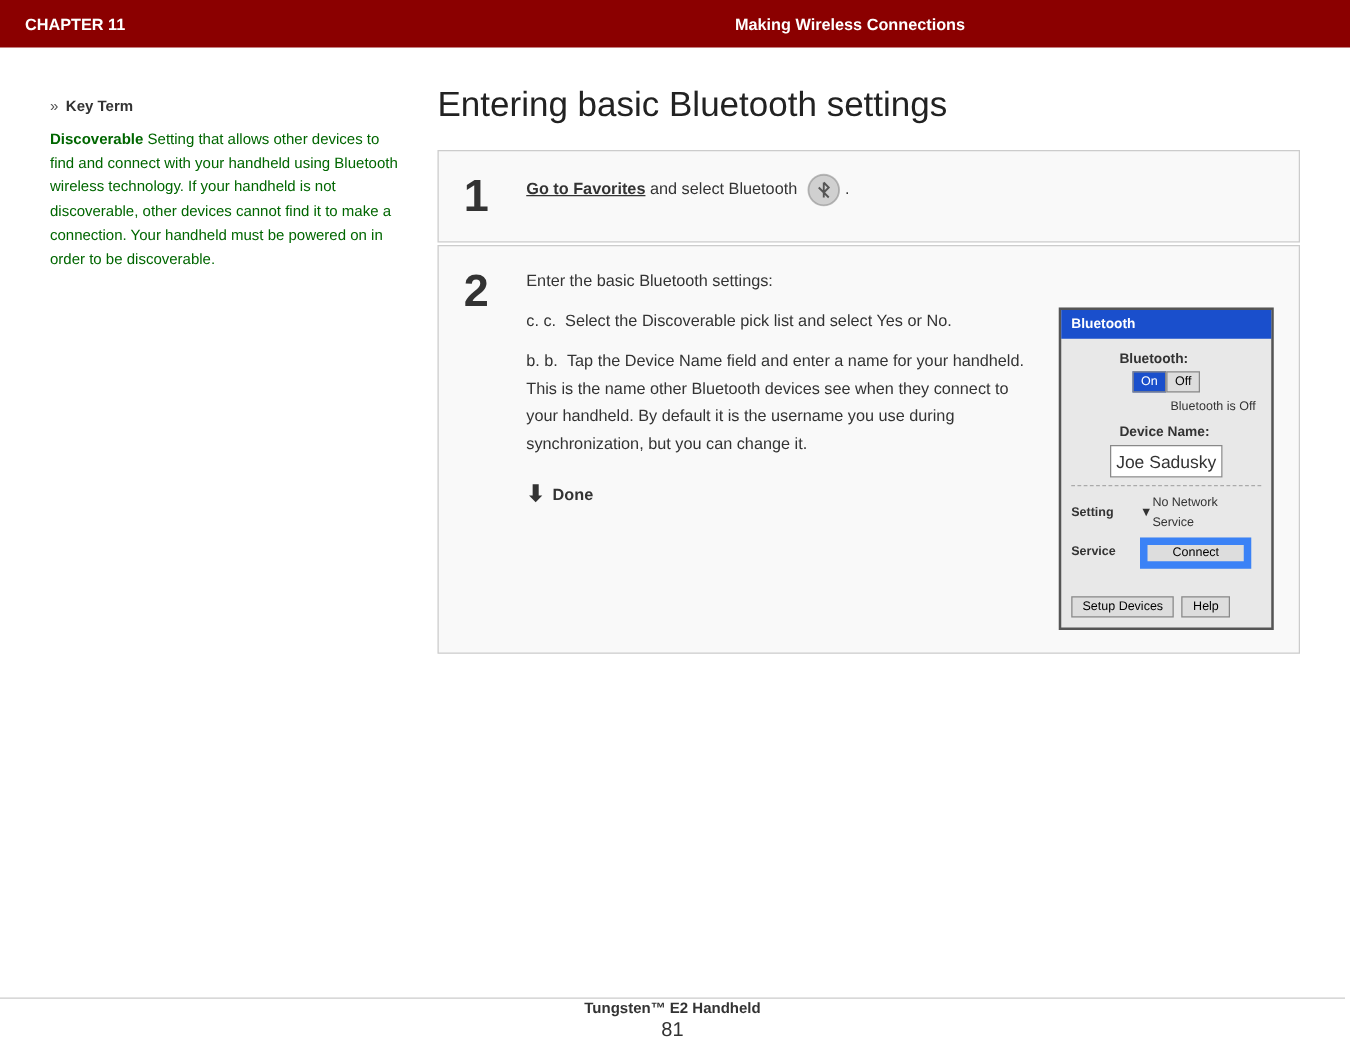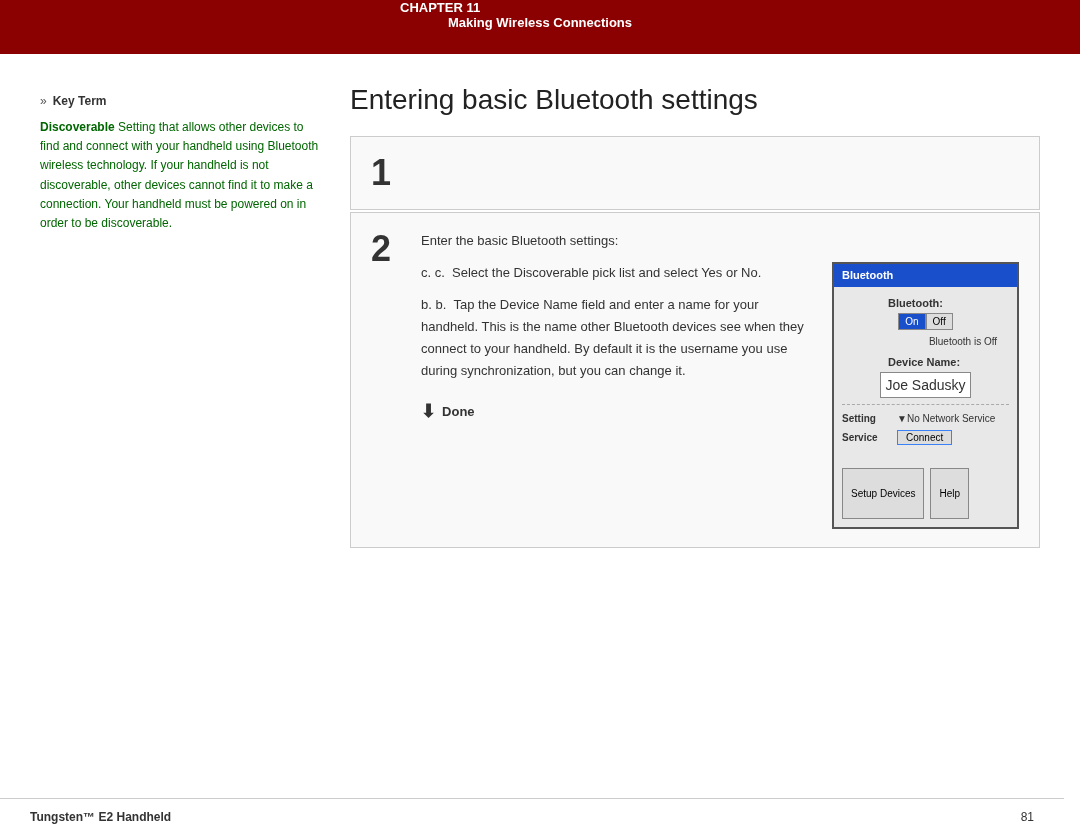--- a/index.html
+++ b/index.html
@@ -8,25 +8,24 @@
       height: 834px;
       font-family: Arial, Helvetica, sans-serif;
       background: #fff;
       position: relative;
       overflow: hidden;
     }
 
     
     #header {
       background: #8B0000;
-      height: 54px;
+      height: 38px;
       display: flex;
       align-items: center;
       padding: 0 20px;
-      flex-direction: column;
     }
     #header .chapter-label {
       color: #fff;
       font-weight: bold;
       font-size: 13px;
       width: 280px;
     }
     #header .chapter-title {
       color: #fff;
       font-weight: bold;
@@ -143,21 +142,21 @@
     .step2-text ul li {
       margin-bottom: 10px;
     }
     .step2-text ul li::before {
       content: attr(data-letter) '.  ';
       font-weight: normal;
     }
 
     
     .bluetooth-panel {
-      width: 187px;
+      width: 172px;
       border: 2px solid #555;
       background: #e8e8e8;
       flex-shrink: 0;
     }
     .bt-panel-title {
       background: #1a4fcc;
       color: #fff;
       font-size: 11px;
       font-weight: bold;
       padding: 3px 8px;
@@ -229,31 +228,31 @@
       align-items: center;
       font-size: 10px;
       margin-bottom: 22px;
     }
     .bt-service-label {
       font-weight: bold;
       min-width: 55px;
     }
     .bt-connect-btn {
       font-size: 10px;
-      padding: 1px 8px;
-      border: 1px solid #3b82f6;
+      padding: 1px 20px;
+      border: 6px solid #3b82f6;
       background: #ddd;
     }
     .bt-bottom-btns {
       display: flex;
       gap: 6px;
     }
     .bt-bottom-btn {
       font-size: 10px;
-      padding: 19px 8px;
+      padding: 2px 8px;
       border: 1px solid #888;
       background: #ddd;
     }
 
     
     .done-row {
       display: flex;
       align-items: center;
       gap: 6px;
       margin-top: 14px;
@@ -263,38 +262,39 @@
     .done-arrow {
       font-size: 18px;
       color: #333;
     }
 
     
     #footer {
       position: absolute;
       bottom: 0;
       left: 0;
-      right: 16px;
+      right: 4px;
       height: 36px;
       border-top: 1px solid #ccc;
       display: flex;
       align-items: center;
       justify-content: space-between;
       padding: 0 30px;
       font-size: 12px;
       color: #333;
+      flex-direction: column;
     }
     #footer .brand {
       font-size: 12px;
     }
     #footer .brand span {
       font-weight: bold;
     }
     #footer .page-num {
-      font-size: 12px;
+      font-size: 16px;
     }
   </style>
 </head>
 <body>
 
 <div id="header">
   <span class="chapter-label">CHAPTER 11</span>
   <span class="chapter-title">Making Wireless Connections</span>
 </div>
 
@@ -309,20 +309,32 @@
       <span class="term">Discoverable</span><span class="definition">  Setting that allows other devices to find and connect with your handheld using Bluetooth wireless technology. If your handheld is not discoverable, other devices cannot find it to make a connection. Your handheld must be powered on in order to be discoverable.</span>
     </div>
   </div>
 
   <div id="steps">
     <h1 id="page-title">Entering basic Bluetooth settings</h1>
 
     <div class="step-box">
       <div class="step-inner">
         <span class="step-number">1</span>
+        <div class="step-content">
+          <span class="go-favorites">Go to Favorites</span>
+          <span> and select Bluetooth</span>
+          
+          <span style="display:inline-block;width:26px;height:26px;border-radius:50%;background:radial-gradient(circle,#ccc 50%,#aaa 100%);vertical-align:middle;margin-left:5px;position:relative;">
+            <svg width="26" height="26" viewBox="0 0 26 26" style="position:absolute;top:0;left:0;">
+              <circle cx="13" cy="13" r="12" fill="#d0d0d0" stroke="#aaa" stroke-width="1"></circle>
+              <path d="M13 7 L17 11 L13 15 L17 19 M13 7 L13 19 M13 15 L9 11" stroke="#555" stroke-width="1.5" fill="none"></path>
+            </svg>
+          </span>
+          <span> .</span>
+        </div>
       </div>
     </div>
 
     <div class="step-box">
       <div class="step-inner">
         <span class="step-number">2</span>
         <div class="step-content">
           <p style="margin-bottom:10px;">Enter the basic Bluetooth settings:</p>
           <div class="step2-layout">
             <div class="step2-text">

